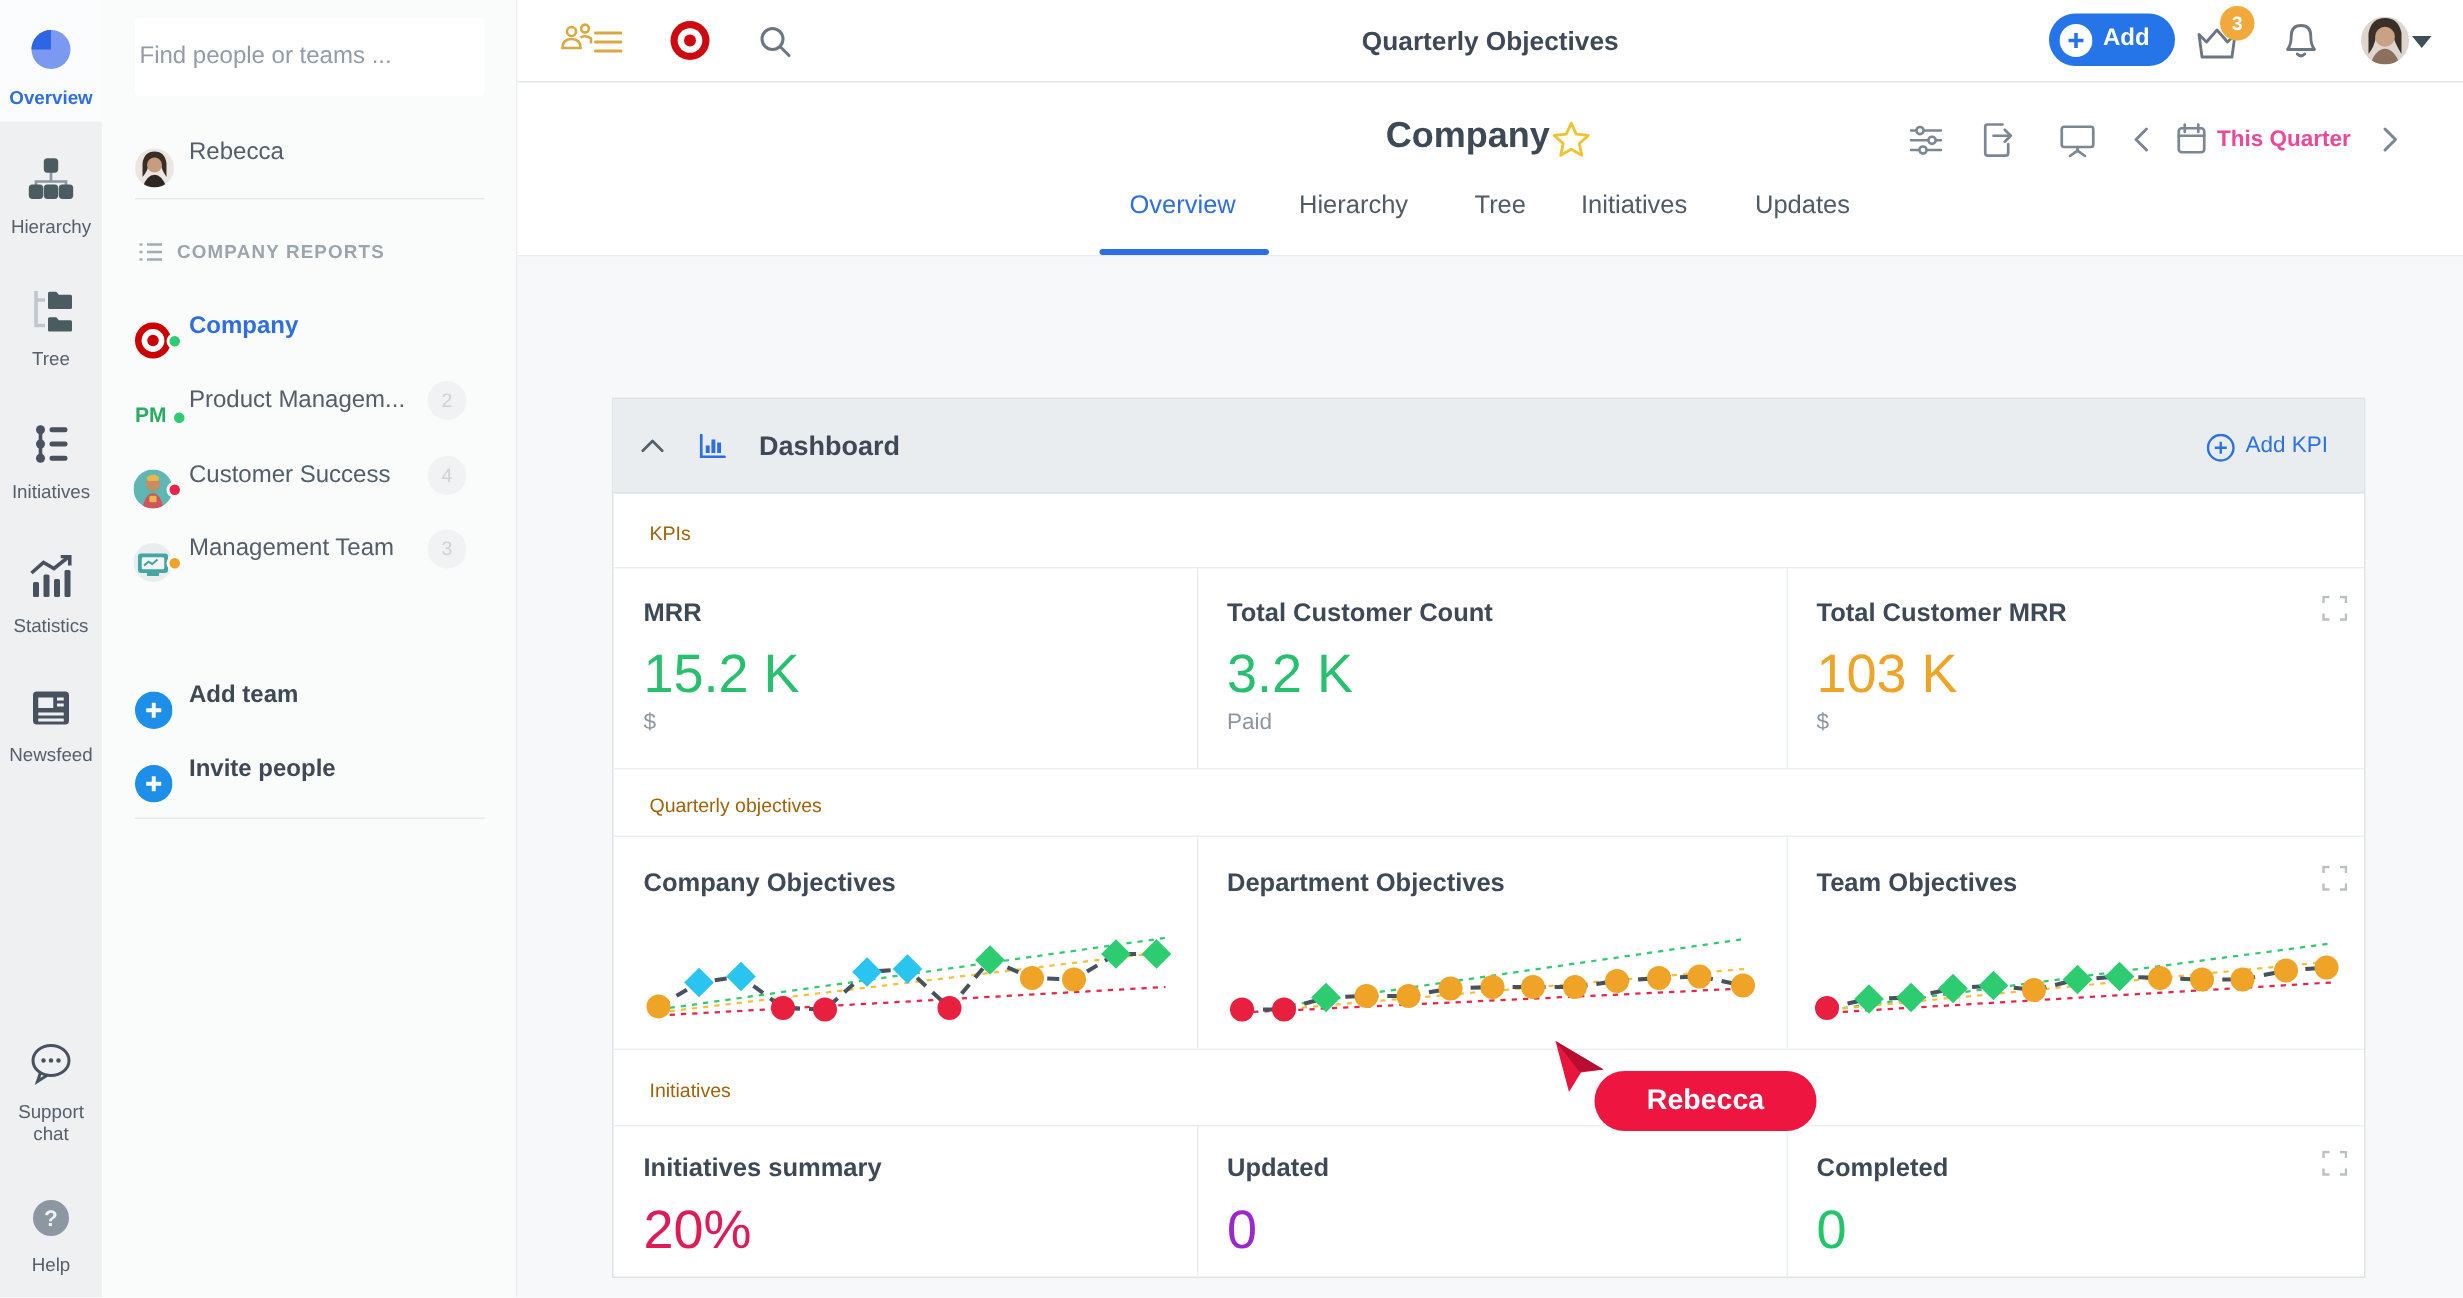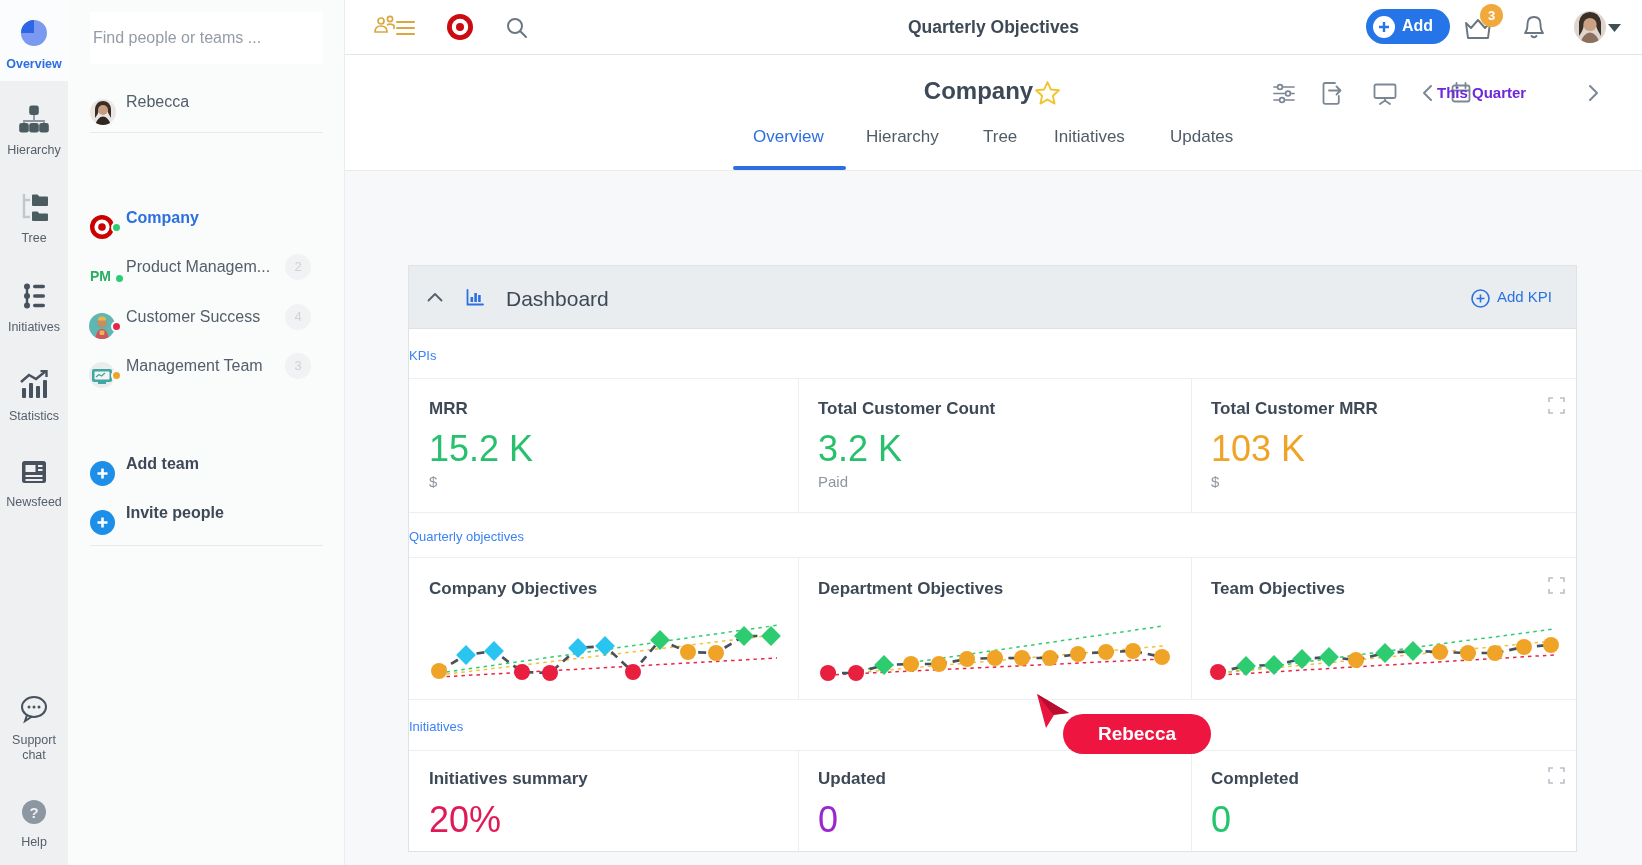--- a/index.html
+++ b/index.html
@@ -26,21 +26,21 @@
 
 #main { position:absolute; left:345px; top:0; width:1297px; height:865px; background:#f7f8f9; }
 #topbar { position:absolute; left:0; top:0; width:1297px; height:55px; background:#fff; border-bottom:1px solid #e3e6e9; }
 #header { position:absolute; left:0; top:55px; width:1297px; height:116px; background:#fff; border-bottom:1px solid #e9ebed; }
 .tab { position:absolute; top:72px; font-size:17px; color:#4f5b67; }
 #updated { position:absolute; right:65px; top:237px; font-size:13.5px; color:#a9b0b8; }
 
 
 #panel { position:absolute; left:63px; top:265px; width:1169px; height:587px; background:#fff; border:1px solid #dfe3e6; }
 #phead { position:absolute; left:0; top:0; width:1167px; height:63px; background:#e9edf0; border-bottom:1px solid #dde2e5; }
-.plabel { font-size:13px; color:#3b82f6; position:absolute; left:0; }
+.plabel { font-size:13px; color:#a16207; position:absolute; left:24px; }
 .prow { position:absolute; left:0; width:1167px; }
 .vline { position:absolute; top:0; width:1px; height:100%; background:#eceff1; }
 .card-title { position:absolute; left:20px; font-size:17px; font-weight:bold; color:#3d4956; }
 .card-val { position:absolute; left:20px; font-size:36px; }
 .card-sub { position:absolute; left:20px; font-size:15px; color:#8d96a0; }
 .hborder { position:absolute; left:0; width:1167px; height:1px; background:#eceff1; }
 </style>
 </head>
 <body>
 <div id="stage">
@@ -145,20 +145,30 @@
             <circle cx="13" cy="11" r="5" fill="#c79d80"></circle>
             <path d="M5 26 Q8 17.5 13 17.5 Q18 17.5 21 26 Z" fill="#2e2722"></path>
           </g>
         </svg>
       </div>
       <div class="txt">Rebecca</div>
     </div>
 
     <div style="position:absolute;left:22px;top:132px;width:233px;height:1px;background:#e7eaec"></div>
 
+    <div class="srow" style="top:153px">
+      <svg width="16" height="14" viewBox="0 0 16 14" style="margin-left:2px">
+        <g stroke="#a2acb4" stroke-width="1.6">
+          <path d="M1 2 L3 2 M6 2 L16 2"></path>
+          <path d="M1 7 L3 7 M6 7 L16 7"></path>
+          <path d="M1 12 L3 12 M6 12 L16 12"></path>
+        </g>
+      </svg>
+      <div class="txt" style="font-size:12.5px;font-weight:bold;color:#9aa5ae;letter-spacing:0.8px;margin-left:10px">COMPANY REPORTS</div>
+    </div>
 
     <div class="srow" style="top:203px">
       <div class="avwrap">
         <svg width="26" height="26" viewBox="0 0 26 26" style="margin:-1px">
           <circle cx="13" cy="13" r="12" fill="#cc0000"></circle>
           <circle cx="13" cy="13" r="7.6" fill="#fff"></circle>
           <circle cx="13" cy="13" r="3.8" fill="#cc0000"></circle>
         </svg>
         <div class="dot" style="background:#2ecc71"></div>
       </div>
@@ -249,21 +259,21 @@
       <div id="phead">
         <svg class="abs" style="left:18px;top:26px" width="16" height="10" viewBox="0 0 16 10">
           <path d="M1.5 8.5 L8 2 L14.5 8.5" stroke="#55606c" stroke-width="1.8" fill="none" stroke-linecap="round" stroke-linejoin="round"></path>
         </svg>
         <svg class="abs" style="left:57px;top:23px" width="18" height="17" viewBox="0 0 18 17">
           <path d="M1.5 1 L1.5 15.5 L17 15.5" stroke="#2d6fe0" stroke-width="1.8" fill="none" stroke-linecap="round"></path>
           <rect x="4.5" y="8" width="2.6" height="5" fill="#2d6fe0"></rect>
           <rect x="8.3" y="4" width="2.6" height="9" fill="#2d6fe0"></rect>
           <rect x="12.1" y="6" width="2.6" height="7" fill="#2d6fe0"></rect>
         </svg>
-        <div class="abs" style="left:97px;top:21px;font-size:21px;font-weight:normal;color:#3d4956">Dashboard</div>
+        <div class="abs" style="left:97px;top:21px;font-size:18px;font-weight:bold;color:#3d4956">Dashboard</div>
         <svg class="abs" style="left:1062px;top:23px" width="19" height="19" viewBox="0 0 19 19">
           <circle cx="9.5" cy="9.5" r="8.5" stroke="#2b72e2" stroke-width="1.6" fill="none"></circle>
           <path d="M9.5 5.5 L9.5 13.5 M5.5 9.5 L13.5 9.5" stroke="#2b72e2" stroke-width="1.6"></path>
         </svg>
         <div class="abs" style="left:1088px;top:22px;font-size:15px;color:#2b72e2">Add KPI</div>
       </div>
 
       <div class="plabel" style="top:82px">KPIs</div>
       <div class="hborder" style="top:112px"></div>
 
@@ -443,21 +453,21 @@
         <rect x="1.5" y="1.5" width="21" height="13.5" rx="1.5" stroke="#7b8794" stroke-width="1.8" fill="none"></rect>
         <path d="M12 15 L12 18 M7 21 L12 17.5 L17 21" stroke="#7b8794" stroke-width="1.8" fill="none" stroke-linecap="round"></path>
       </svg>
       <svg class="abs" style="left:1077px;top:29px" width="11" height="18" viewBox="0 0 11 18">
         <path d="M9 2 L2 9 L9 16" stroke="#7b8794" stroke-width="2" fill="none" stroke-linecap="round" stroke-linejoin="round"></path>
       </svg>
       <svg class="abs" style="left:1106px;top:27px" width="20" height="21" viewBox="0 0 20 21">
         <rect x="1.5" y="3.5" width="17" height="16" rx="2" stroke="#7b8794" stroke-width="1.8" fill="none"></rect>
         <path d="M5.5 1 L5.5 6 M14.5 1 L14.5 6 M1.5 8.5 L18.5 8.5" stroke="#7b8794" stroke-width="1.8" fill="none" stroke-linecap="round"></path>
       </svg>
-      <div class="abs" style="left:1092px;top:29px;font-size:15px;font-weight:bold;color:#6d28d9">This Quarter</div>
+      <div class="abs" style="left:1133px;top:29px;font-size:15px;font-weight:bold;color:#ec4899">This Quarter</div>
       <svg class="abs" style="left:1243px;top:29px" width="11" height="18" viewBox="0 0 11 18">
         <path d="M2 2 L9 9 L2 16" stroke="#7b8794" stroke-width="2" fill="none" stroke-linecap="round" stroke-linejoin="round"></path>
       </svg>
     </div>
 
     <div id="topbar">
       <svg class="abs" style="left:28px;top:15px" width="42" height="26" viewBox="0 0 42 26">
         <g fill="none" stroke="#dca73e" stroke-width="1.7">
           <circle cx="8" cy="6" r="3"></circle>
           <path d="M2 17 Q2 11 8 11 Q14 11 14 17 Z"></path>

